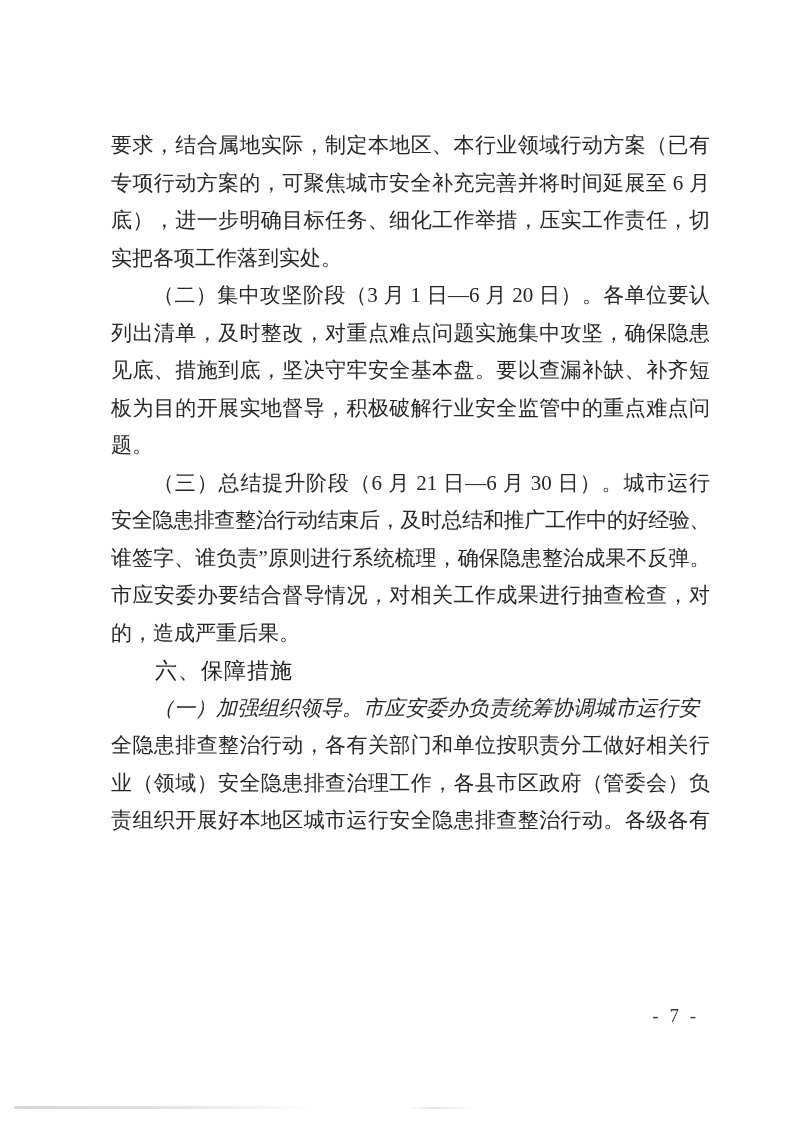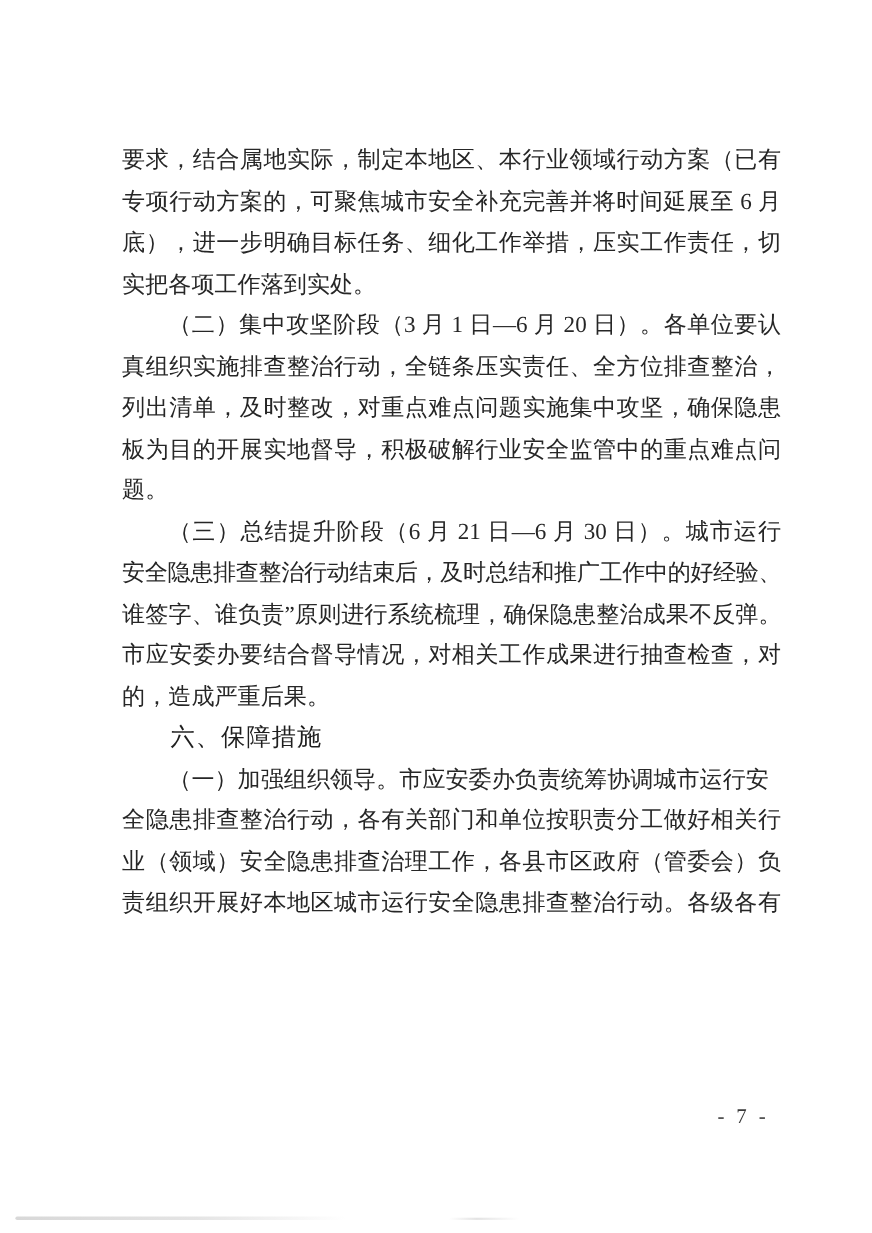--- a/index.html
+++ b/index.html
@@ -84,34 +84,34 @@
 <div class="page">
 
   <div class="text-block">
 
     <div class="ln">要求，结合属地实际，制定本地区、本行业领域行动方案（已有</div>
     <div class="ln">专项行动方案的，可聚焦城市安全补充完善并将时间延展至 6 月</div>
     <div class="ln">底），进一步明确目标任务、细化工作举措，压实工作责任，切</div>
     <div class="ln last">实把各项工作落到实处。</div>
 
     <div class="ln ind">（二）集中攻坚阶段（3 月 1 日—6 月 20 日）。各单位要认</div>
-    <div class="ln">真组织实施排查整治行动，全链条压实责任、全方位排查整治，</div>
     <div class="ln">列出清单，及时整改，对重点难点问题实施集中攻坚，确保隐患</div>
+    <div class="ln">见底、措施到底，坚决守牢安全基本盘。要以查漏补缺、补齐短</div>
     <div class="ln">板为目的开展实地督导，积极破解行业安全监管中的重点难点问</div>
     <div class="ln last">题。</div>
 
     <div class="ln ind">（三）总结提升阶段（6 月 21 日—6 月 30 日）。城市运行</div>
     <div class="ln tight">安全隐患排查整治行动结束后，及时总结和推广工作中的好经验、</div>
     <div class="ln tight">谁签字、谁负责”原则进行系统梳理，确保隐患整治成果不反弹。</div>
     <div class="ln">市应安委办要结合督导情况，对相关工作成果进行抽查检查，对</div>
     <div class="ln last">的，造成严重后果。</div>
 
     <div class="ln ind heading">六、保障措施</div>
 
-    <div class="ln ind last" style="text-align-last:left;">（一）加强组织领导。市应安委办负责统筹协调城市运行安</div>
+    <div class="ln ind last" style="text-align-last:left;font-style:italic;">（一）加强组织领导。市应安委办负责统筹协调城市运行安</div>
     <div class="ln">全隐患排查整治行动，各有关部门和单位按职责分工做好相关行</div>
     <div class="ln">业（领域）安全隐患排查治理工作，各县市区政府（管委会）负</div>
     <div class="ln">责组织开展好本地区城市运行安全隐患排查整治行动。各级各有</div>
 
   </div>
 
   <div class="page-number">- 7 -</div>
 
   <div class="scan-streak-main"></div>
   <div class="scan-streak-small"></div>

